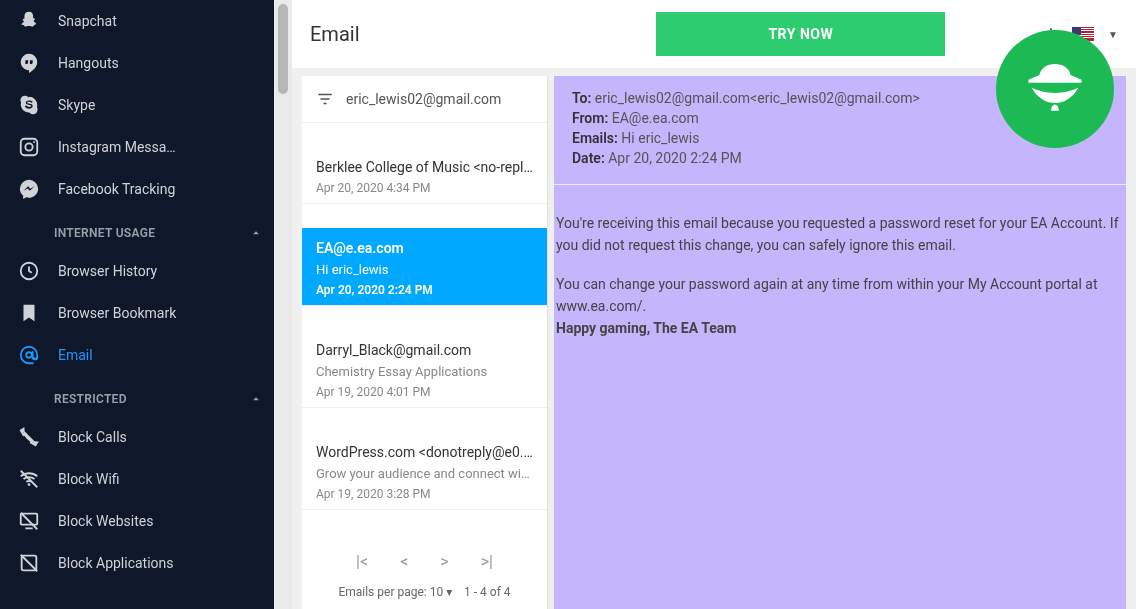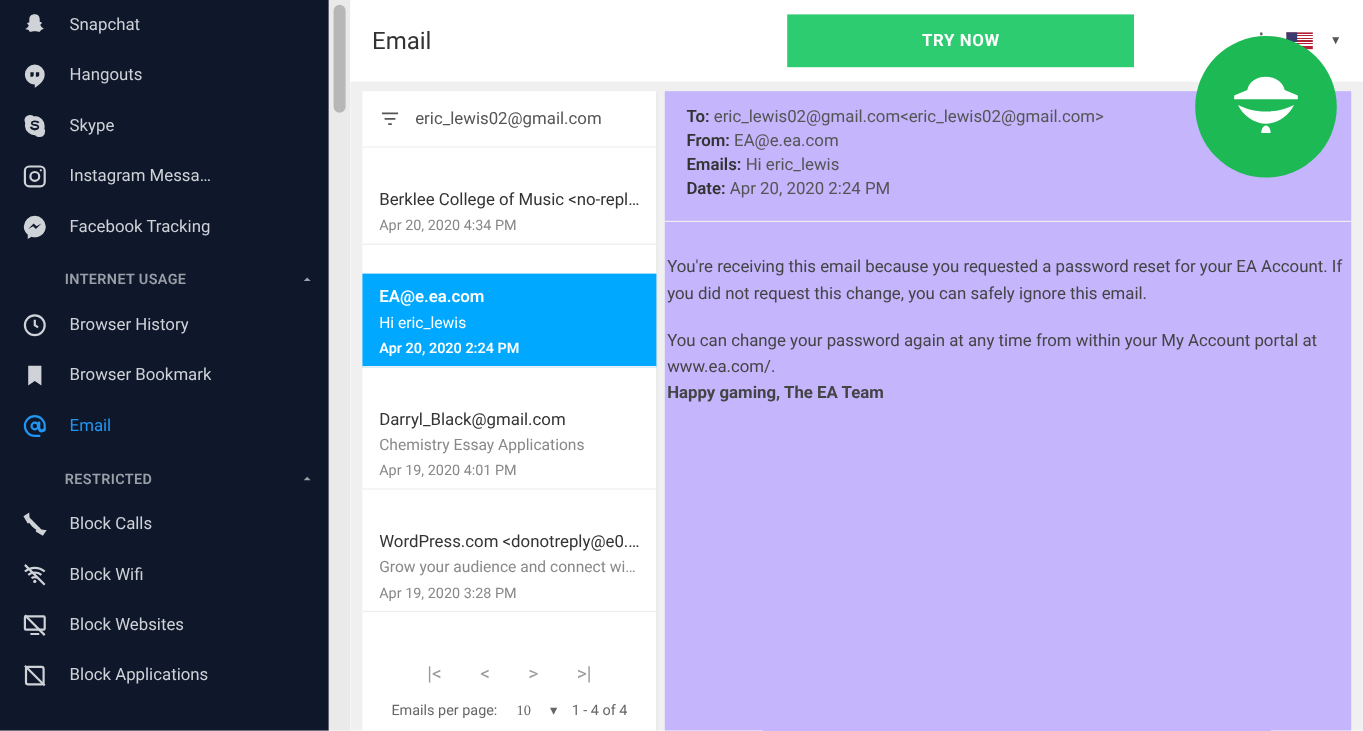--- a/index.html
+++ b/index.html
@@ -37,21 +37,21 @@
 .email-item .subj { font-size: 13px; color: #888; margin-top: 6px; white-space: nowrap; overflow: hidden; text-overflow: ellipsis; }
 .email-item .date { font-size: 12px; color: #888; text-align: left; margin-top: 6px; }
 .email-item.selected { background: #00a8ff; }
 .email-item.selected .from, .email-item.selected .subj { color: #fff; }
 .email-item.selected .from { font-weight: 600; }
 .email-item.selected .date { color: #fff; font-weight: 600; }
 .list-footer { margin-top: auto; padding: 10px 0; text-align: center; }
 .pager-row { display: flex; justify-content: center; gap: 32px; color: #999; font-size: 16px; padding: 8px 0 14px 0; }
 .pager-row span { cursor: pointer; }
 .per-page { font-size: 12px; color: #666; }
-.per-page .val { margin: 0 13px; font-family: Liberation Serif, serif; }
+.per-page .val { margin: 0 0; }
 
 .read-pane { flex: 1; background: #c4b5fd; margin: 8px 10px 0 6px; display: flex; flex-direction: column; }
 .msg-header { padding: 14px 18px; font-size: 14px; color: #555; border-bottom: 1px solid #eee; }
 .msg-header div { margin-bottom: 4px; }
 .msg-header b { color: #333; font-weight: 600; }
 .msg-body { padding: 28px 2px; font-size: 14px; color: #444; line-height: 1.55; }
 .msg-body p { margin-bottom: 18px; }
 
 .avatar-badge { position: absolute; top: 30px; right: 22px; width: 118px; height: 118px; border-radius: 50%; background: #1db954; display: flex; align-items: center; justify-content: center; }
 .avatar-badge svg { width: 78px; height: 78px; }

